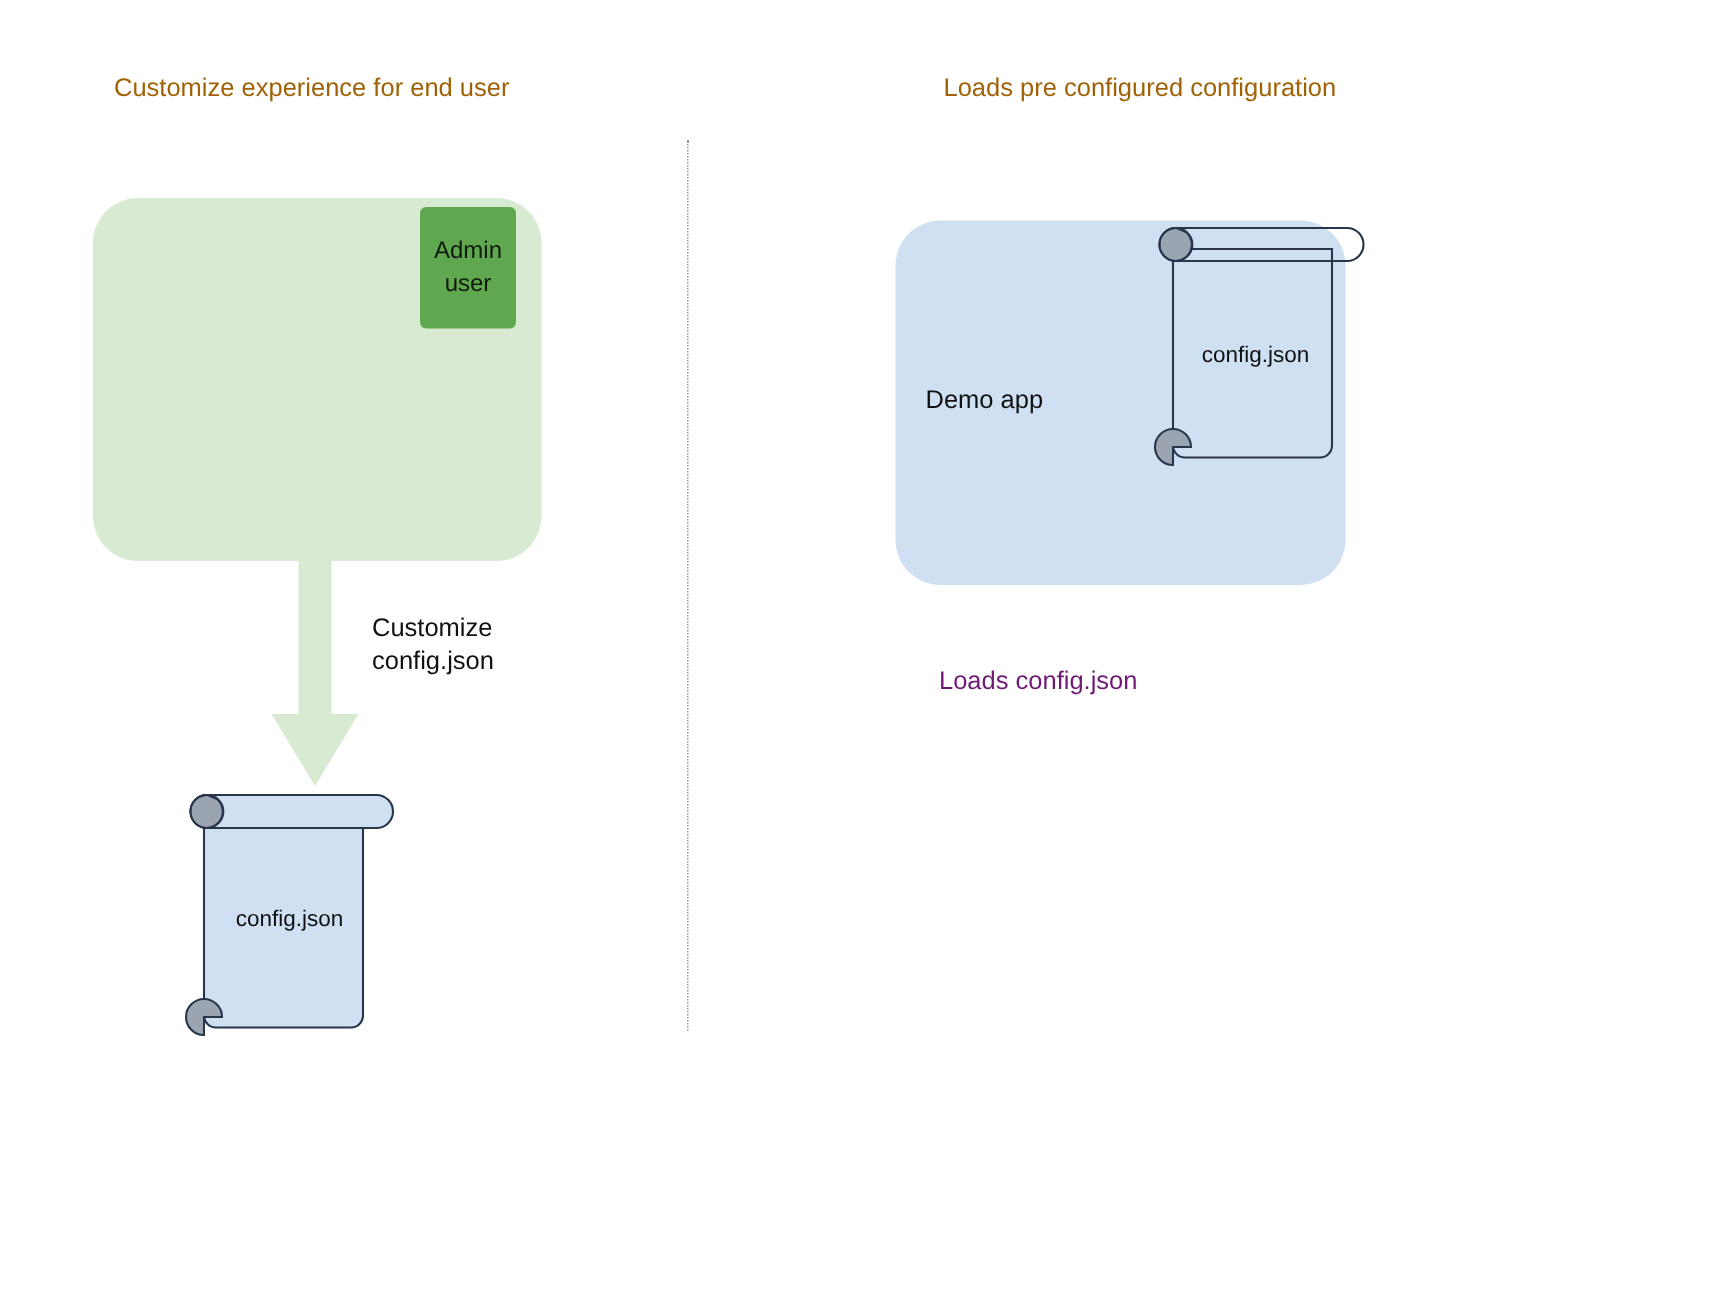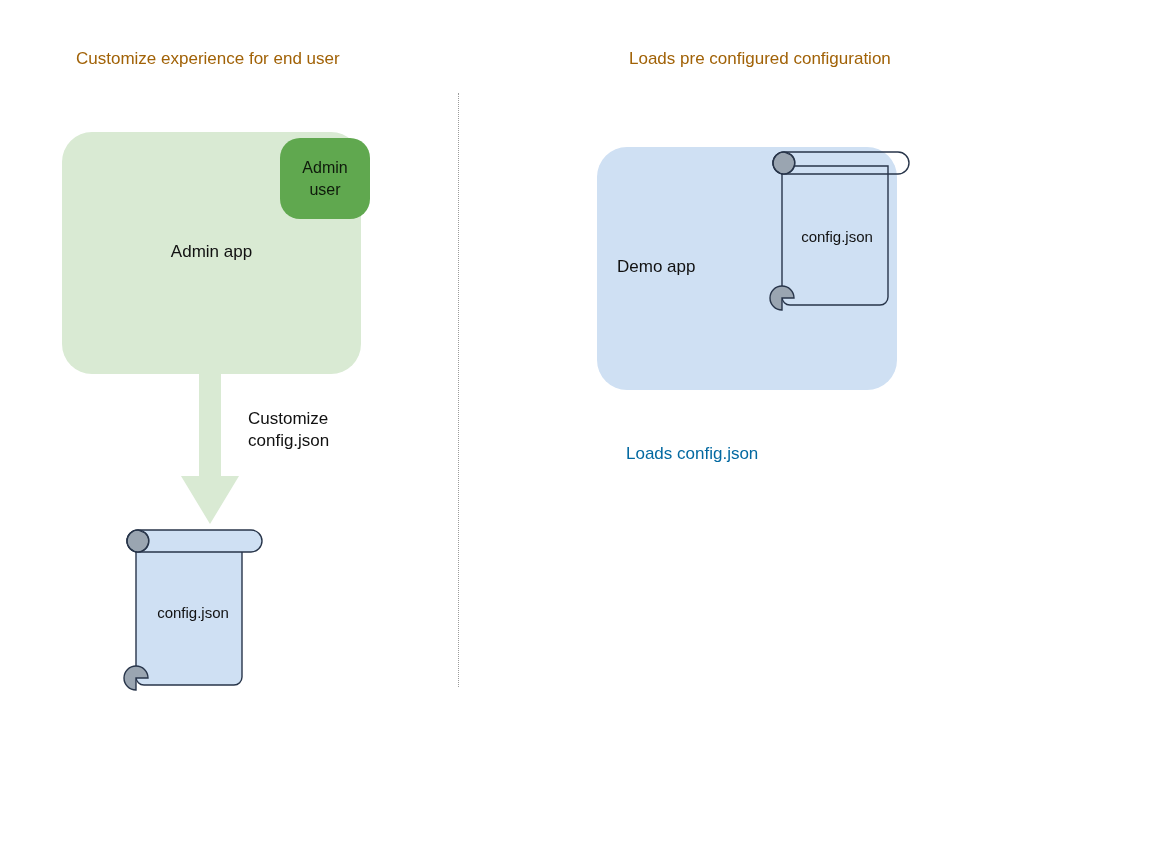--- a/index.html
+++ b/index.html
@@ -54,24 +54,24 @@
     right: 0;
     top: 110px;
     text-align: center;
     font-size: 17px;
     color: #111111;
   }
   #admin-panel {
     position: absolute;
     left: 218px;
     top: 6px;
-    width: 90px;
+    width: 64px;
     height: 81px;
     background: #60a84f;
-    border-radius: 20px;
+    border-radius: 4px;
     display: flex;
     align-items: center;
     justify-content: center;
     text-align: center;
     font-size: 16px;
     line-height: 22px;
     color: #0e1a0b;
   }
 
   
@@ -125,37 +125,36 @@
   }
   #scroll-left-label  { left: 118px; top: 604px; width: 150px; }
   #scroll-right-label { left: 772px; top: 228px; width: 130px; }
 
   #loads-label {
     position: absolute;
     left: 626px;
     top: 443px;
     font-size: 17px;
     line-height: 22px;
-    color: #0369a1;
+    color: #701a75;
     white-space: nowrap;
   }
 </style>
 </head>
 <body>
 
 <div id="diagram-root">
 
   <div class="panel-title" id="title-left">Customize experience for end user</div>
 
   <div class="panel-title" id="title-right">Loads pre configured configuration</div>
 
   <div class="divider"></div>
 
   <div class="app-box" id="admin-app">
-    <div id="admin-app-label">Admin app</div>
 
     <div id="admin-panel">
       <span><span>Admin</span><br><span>user</span></span>
     </div>
   </div>
 
   <svg id="download-arrow" viewBox="0 0 80 158">
     <path d="M 29 0 L 51 0 L 51 104 L 69 104 L 40 152 L 11 104 L 29 104 Z" fill="#d9ead3"></path>
   </svg>
 

